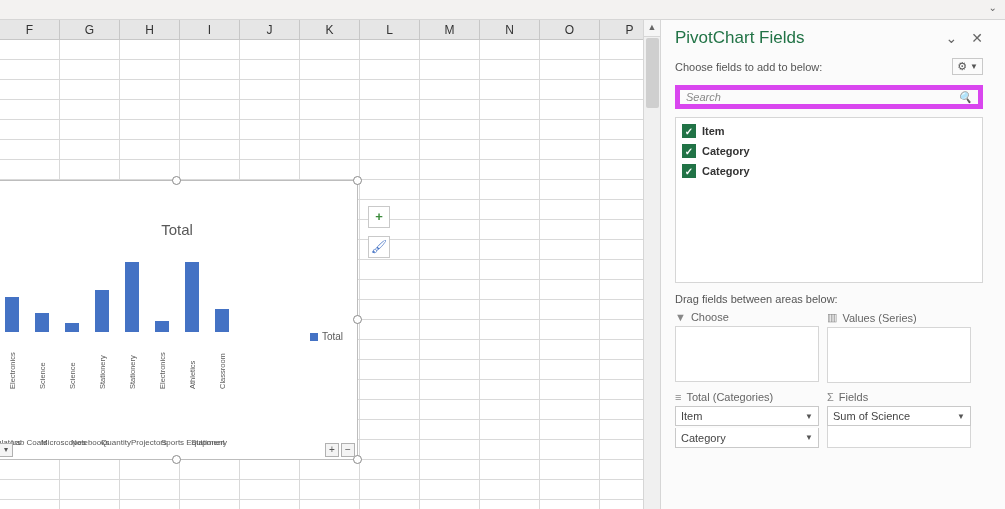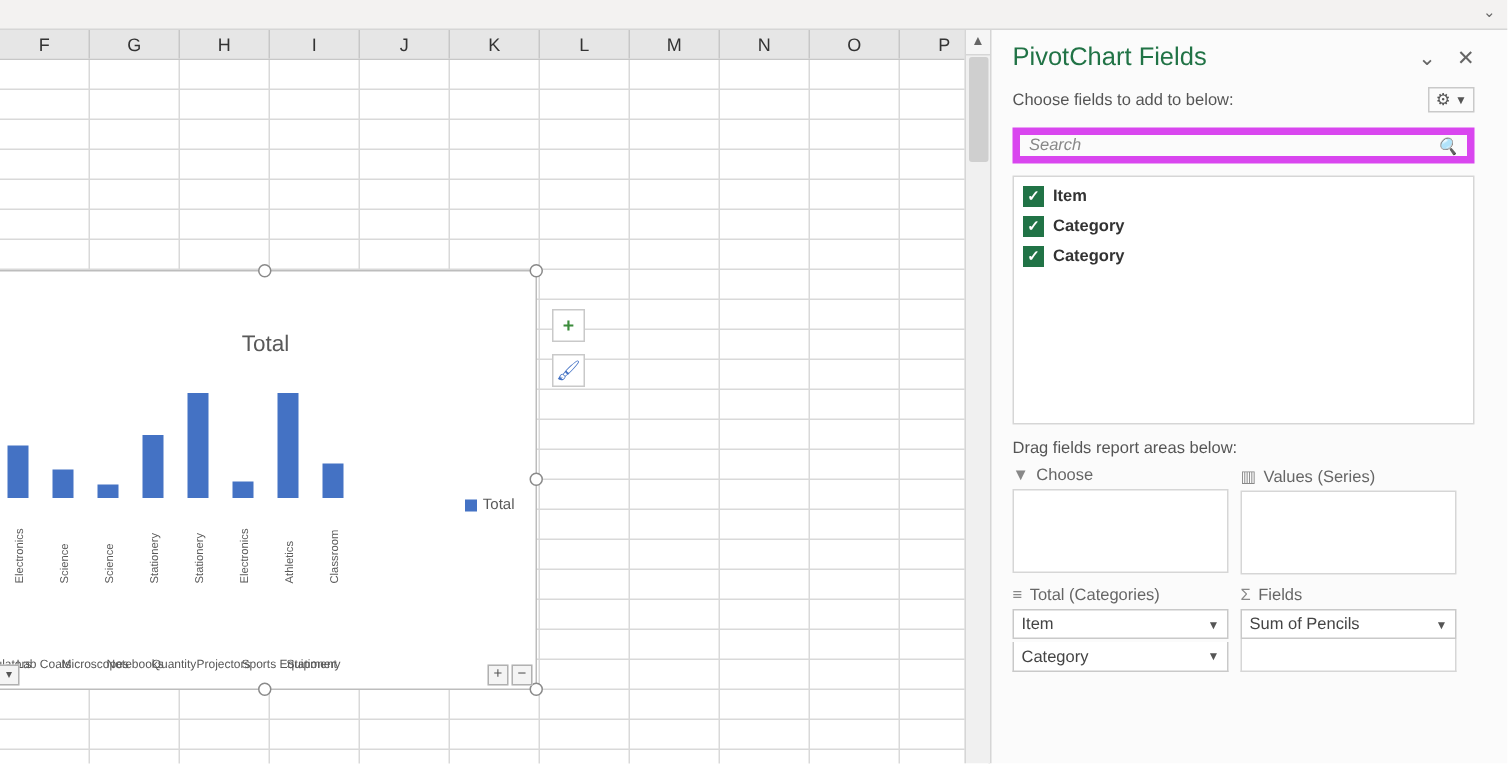--- a/index.html
+++ b/index.html
@@ -508,21 +508,21 @@
       </div>
       <div class="field-item">
         <span class="chk">✓</span>
         <span>Category</span>
       </div>
       <div class="field-item">
         <span class="chk">✓</span>
         <span>Category</span>
       </div>
     </div>
-    <div class="drag-txt">Drag fields report areas below:</div>
+    <div class="drag-txt">Drag fields between areas below:</div>
     <div class="areas">
       <div class="area-box">
         <div class="area-label">
             <span class="ico">▼</span>
             <span>Choose</span>
           </div>
         <div class="area-well"></div>
       </div>
       <div class="area-box">
         <div class="area-label">
@@ -544,20 +544,20 @@
             <span>Category</span>
             <span class="tri">▼</span>
           </div>
       </div>
       <div class="area-box">
         <div class="area-label">
             <span class="ico">Σ</span>
             <span>Fields</span>
           </div>
         <div class="dd-sel">
-            <span>Sum of Pencils</span>
+            <span>Sum of Science</span>
             <span class="tri">▼</span>
           </div>
         <div class="area-well area-well-sm" style="border-top:none;"></div>
       </div>
     </div>
   </div>
 </div>
 
 </body></html>

